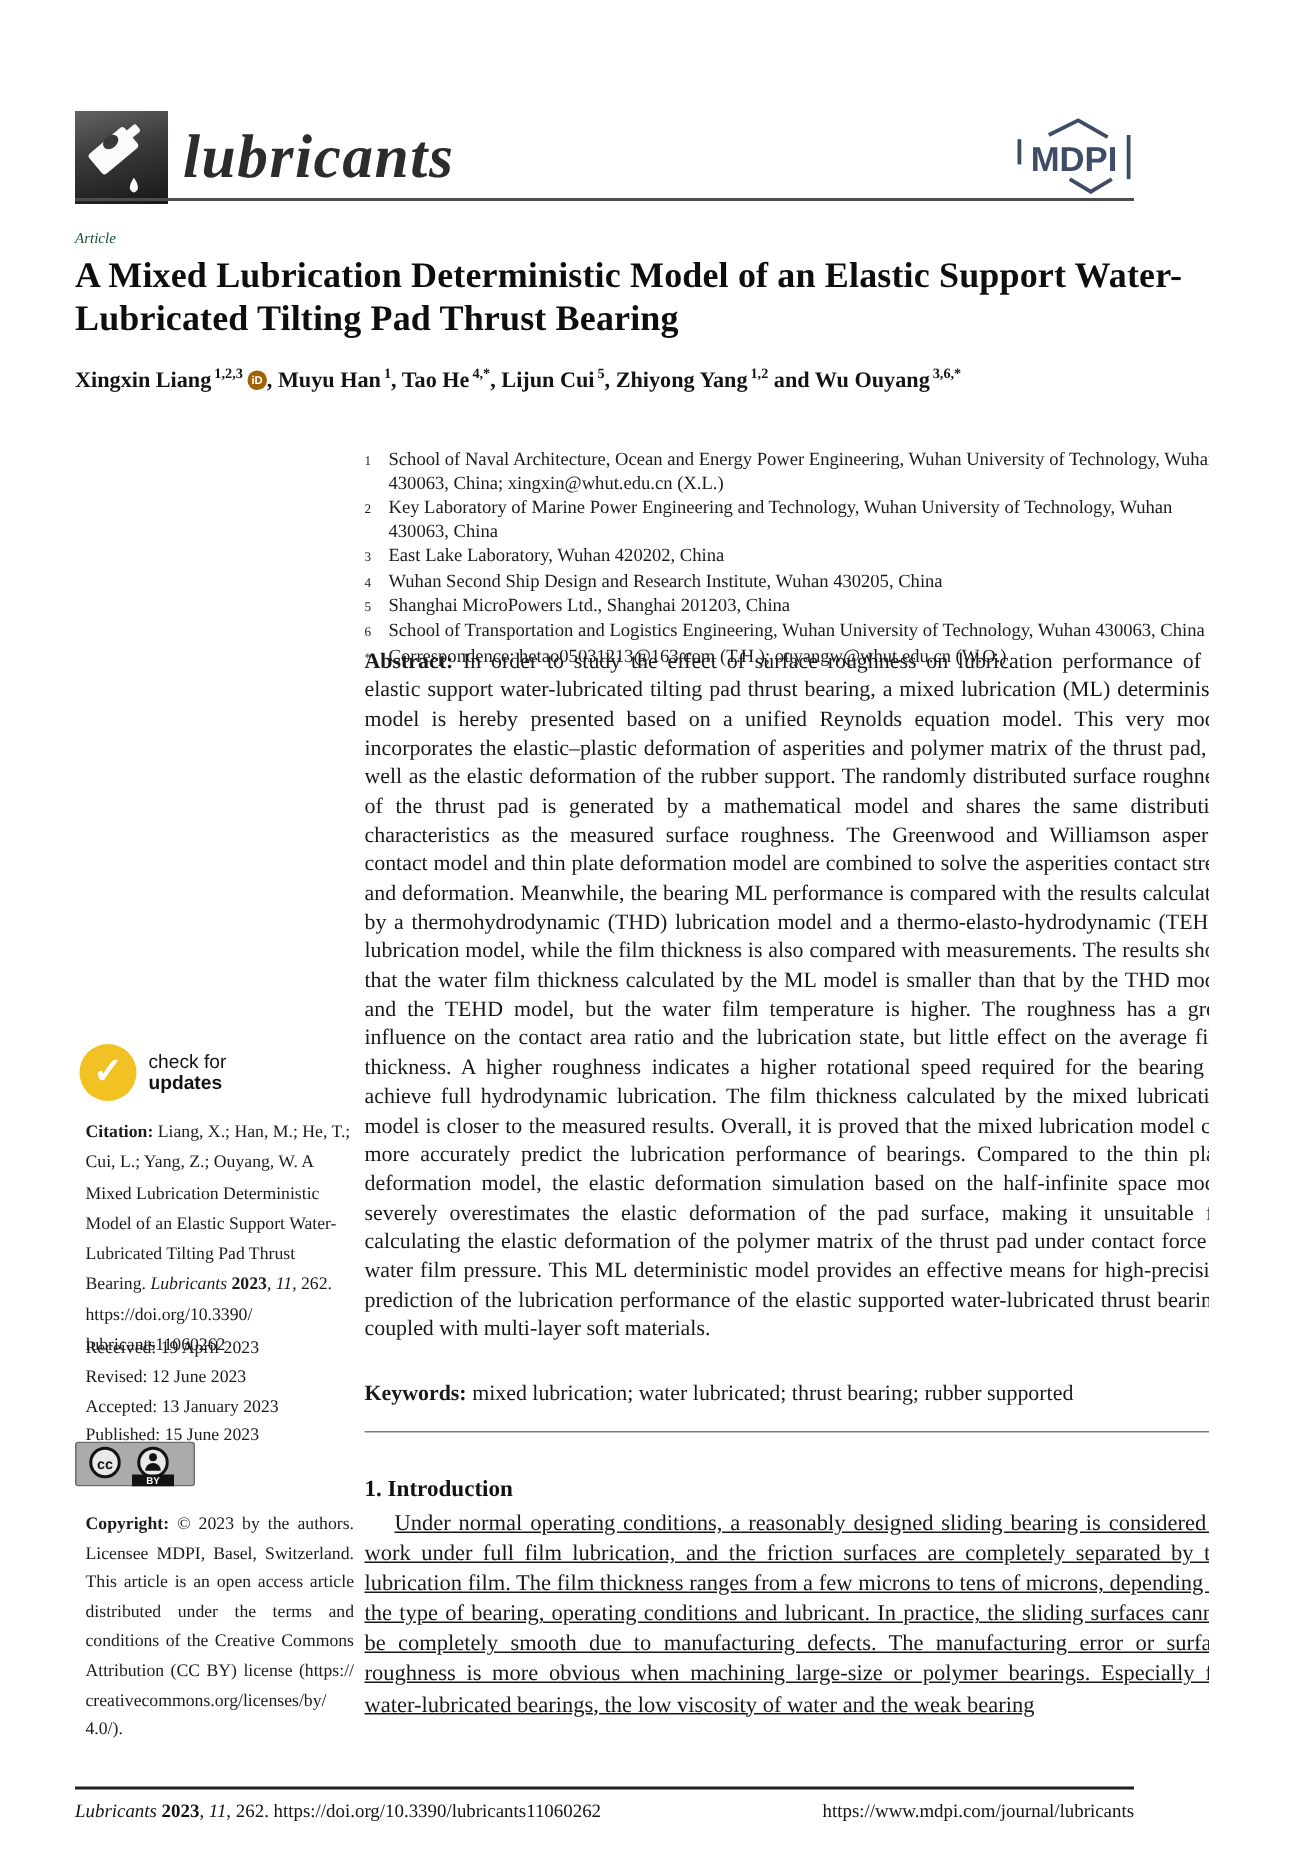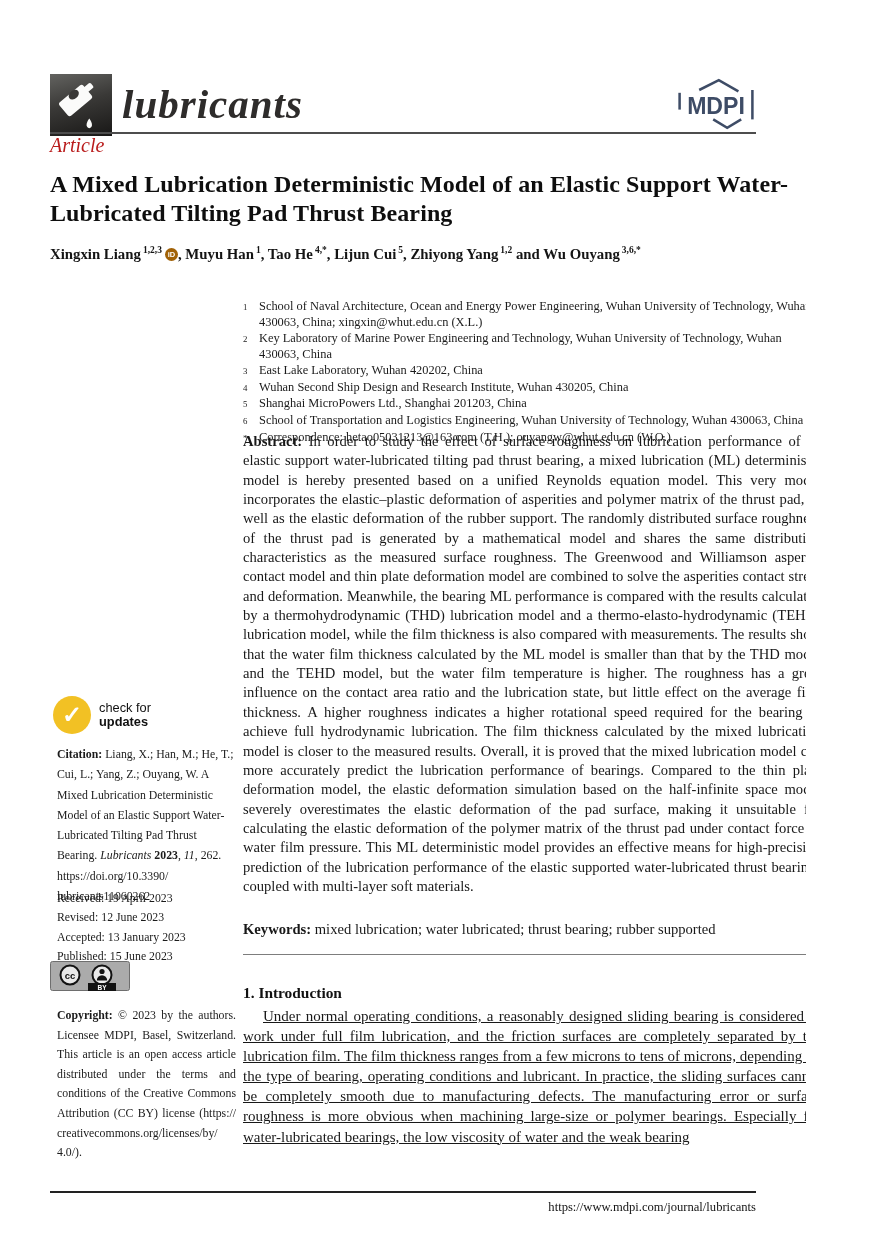--- a/index.html
+++ b/index.html
@@ -8,21 +8,21 @@
 
   
   .logo-mark{position:absolute;left:50px;top:74px;width:62px;height:62px;
              background:linear-gradient(165deg,#636360 0%,#3a3937 45%,#181716 100%);}
   .journal-name{position:absolute;left:122px;top:74px;height:62px;line-height:60px;
                 font-size:41px;font-style:italic;font-weight:600;color:#2e2c2b;letter-spacing:1px;}
   .mdpi-logo{position:absolute;right:48px;top:76px;}
   .header-rule{position:absolute;left:50px;right:50px;top:132px;height:2px;background:#4d4d4d;}
 
   
-  .article-type{position:absolute;left:50px;top:134px;font-size:20px;font-style:italic;color:#b91c1c;}
+  .article-type{position:absolute;left:50px;top:154px;font-size:10px;font-style:italic;color:#14532d;}
   .paper-title{position:absolute;left:50px;top:170px;width:752px;margin:0;
                font-size:24px;font-weight:bold;line-height:28.5px;color:#0e0e0e;letter-spacing:.1px;}
   .authors{position:absolute;left:50px;top:245px;width:780px;font-size:14.8px;font-weight:bold;color:#141414;}
   .authors sup{font-size:9.5px;margin-left:2px;font-weight:bold;}
   .orcid{display:inline-block;width:13px;height:13px;border-radius:50%;background:#a16207;
          color:#fff;font-family:"Liberation Sans",sans-serif;font-size:7.5px;font-weight:bold;
          text-align:center;line-height:13px;vertical-align:2px;margin-left:3px;}
 
   
   .affiliations{position:absolute;left:243px;top:299px;width:580px;font-size:12.4px;line-height:15.9px;color:#1b1b1b;}
@@ -162,15 +162,16 @@
         <path d="M46.8 19.5 a5.2 5.2 0 0 1 10.4 0 z" fill="#121212"></path>
       </g>
       <rect x="38" y="22" width="28" height="8" fill="#121212"></rect>
       <text x="52" y="28.5" text-anchor="middle" font-family="Liberation Sans, sans-serif" font-size="6.5" font-weight="bold" fill="#ffffff">BY</text>
     </svg>
   </div>
 
   <p class="sidebar-par copyright"><span class="b">Copyright:</span><span> © 2023 by the authors. Licensee MDPI, Basel, Switzerland. This article is an open access article distributed under the terms and conditions of the Creative Commons Attribution (CC BY) license (https:// creativecommons.org/licenses/by/ 4.0/).</span></p>
 
   <div class="footer-rule"></div>
+  <div class="footer-left"><span class="i">Lubricants</span><span class="b"> 2023</span><span>, </span><span class="i">11</span><span>, 262. </span><span>https://doi.org/10.3390/lubricants11060262</span></div>
   <div class="footer-right">https://www.mdpi.com/journal/lubricants</div>
 
 </div>
 
 </body></html>

